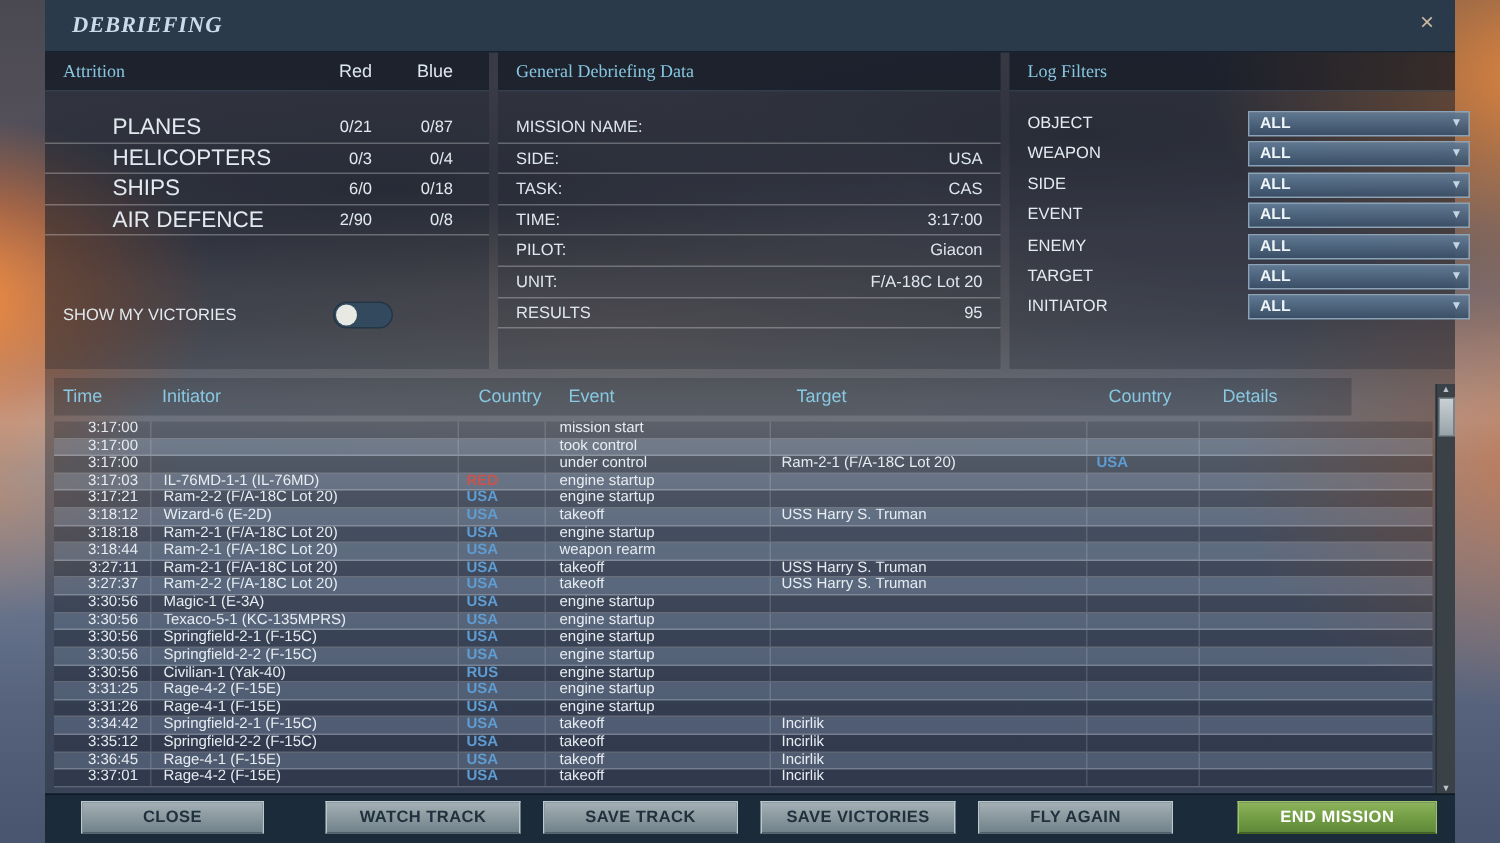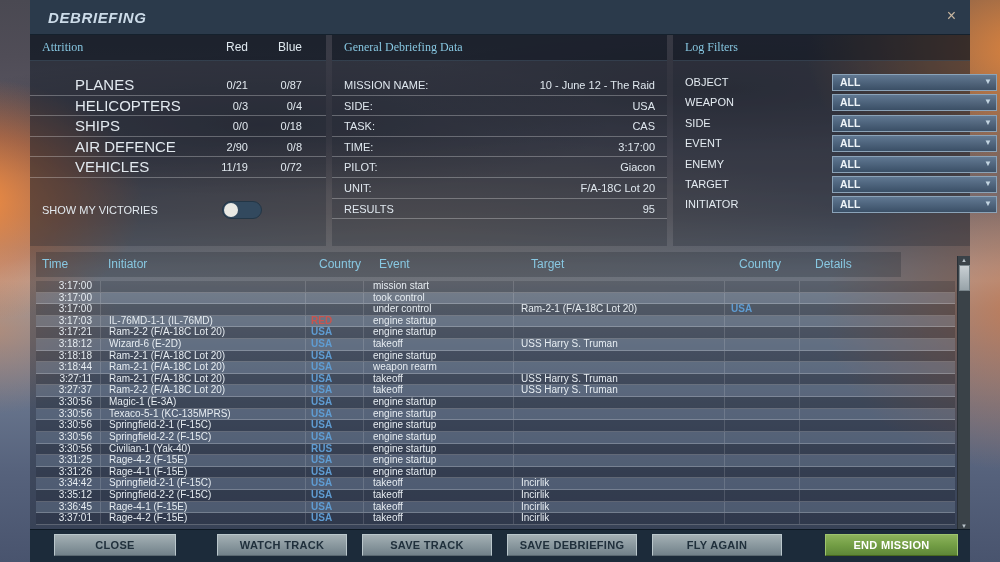--- a/index.html
+++ b/index.html
@@ -12,21 +12,21 @@
       radial-gradient(320px 210px at 1030px 50px, rgba(232,136,60,0.95), rgba(220,120,55,0) 70%),
       radial-gradient(280px 230px at 1020px 310px, rgba(205,115,65,0.75), rgba(205,115,65,0) 70%),
       radial-gradient(600px 130px at 420px 225px, rgba(200,165,125,0.30), rgba(200,165,125,0) 70%),
       radial-gradient(500px 100px at 260px 125px, rgba(40,40,48,0.55), rgba(40,40,48,0) 70%),
       radial-gradient(450px 90px at 720px 90px, rgba(45,44,52,0.5), rgba(45,44,52,0) 70%),
       linear-gradient(180deg,#4a4952 0%,#504d57 10%,#575460 20%,#605d68 30%,#6f6f7a 38%,#878c98 44%,#9ba1ae 47.5%,#a4aab5 50%,#8d96a4 55%,#79859a 62%,#66738b 72%,#56627c 84%,#49546e 100%);}
   .panel{position:absolute;left:30px;top:0;width:940px;height:562px;}
   .titlebar{position:absolute;top:0;left:0;right:0;height:34px;background:#2b3a4b;
             border-bottom:1px solid #15212d;}
   .title{position:absolute;left:18px;top:9px;font-style:italic;font-weight:bold;
-         font-size:15px;color:#ccdbe8;letter-spacing:0.6px;}
+         font-size:15px;color:#ccdbe8;letter-spacing:0.6px;font-family:Liberation Serif, serif;}
   .close-x{position:absolute;right:14px;top:8px;color:#c9b7a1;font-size:16px;line-height:16px;cursor:default;}
   .overlay{position:absolute;top:35px;left:0;right:0;bottom:0;background:rgba(24,32,44,0.40);}
   .section{position:absolute;top:35px;height:211px;background:rgba(18,28,40,0.25);}
   .sec-attrition{left:0;width:296px;}
   .sec-general{left:302px;width:335px;}
   .sec-filters{left:643px;width:297px;}
   .sec-header{position:relative;height:25px;background:rgba(8,16,26,0.45);
               border-bottom:1px solid rgba(120,150,175,0.25);}
   .sec-title{position:absolute;left:12px;top:0;line-height:25px;font-size:12px;color:#87c7e1;font-family:Liberation Serif, serif;}
   .hdr-red{position:absolute;right:78px;top:0;width:60px;text-align:right;line-height:25px;font-size:12px;color:#dfe8ef;}
@@ -41,21 +41,21 @@
   .toggle{position:absolute;left:192px;top:1px;width:40px;height:18px;border-radius:9px;
           background:#32495e;border:1px solid #233646;box-sizing:border-box;}
   .knob{position:absolute;left:1px;top:1px;width:14px;height:14px;border-radius:50%;background:#e9e9e4;}
   .gen-rows{position:absolute;top:40px;left:0;right:0;}
   .gen-row{position:relative;height:20.6px;border-bottom:1px solid rgba(255,255,255,0.28);box-sizing:border-box;}
   .gen-label{position:absolute;left:12px;line-height:20px;font-size:11px;color:#dfe7ee;text-align:right;}
   .gen-value{position:absolute;right:12px;line-height:20px;font-size:11px;color:#dfe7ee;}
   .filter-rows{position:absolute;top:38px;left:0;right:0;}
   .filter-row{position:relative;height:20.4px;}
   .filter-label{position:absolute;left:12px;line-height:19px;font-size:11px;color:#e4ebf1;}
-  .dd{position:absolute;left:159px;top:1px;width:165px;height:17px;box-sizing:border-box;
+  .dd{position:absolute;left:159px;top:1px;width:148px;height:17px;box-sizing:border-box;
       background:linear-gradient(180deg,rgba(98,123,150,0.95),rgba(58,80,104,0.95));
       border:1px solid #8ba3b8;padding-left:48px;}
   .dd-value{position:absolute;left:7px;top:0;line-height:15px;font-size:10.5px;font-weight:bold;color:#eef4f8;}
   .dd-arrow{position:absolute;right:4px;top:2px;font-size:8px;color:#c3d5e2;}
   .log-header{position:absolute;top:252px;left:6px;width:865px;height:25px;display:flex;
               background:rgba(12,22,34,0.22);}
   .lh{box-sizing:border-box;line-height:25px;font-size:12px;color:#88c8e2;overflow:hidden;white-space:nowrap;}
   .log-rows{position:absolute;top:281px;left:6px;width:919px;}
   .log-row{display:flex;height:11.62px;box-sizing:border-box;
            border-bottom:1px solid rgba(255,255,255,0.22);background:rgba(10,18,30,0.18);}
@@ -122,53 +122,47 @@
         </div>
 
         <div class="attr-row alt">
           <span class="attr-label">HELICOPTERS</span>
           <span class="attr-red">0/3</span>
           <span class="attr-blue">0/4</span>
         </div>
 
         <div class="attr-row">
           <span class="attr-label">SHIPS</span>
-          <span class="attr-red">0/0</span>
+          <span class="attr-red">6/0</span>
           <span class="attr-blue">0/18</span>
         </div>
 
         <div class="attr-row alt">
           <span class="attr-label">AIR DEFENCE</span>
           <span class="attr-red">2/90</span>
           <span class="attr-blue">0/8</span>
         </div>
 
-        <div class="attr-row">
-          <span class="attr-label">VEHICLES</span>
-          <span class="attr-red">11/19</span>
-          <span class="attr-blue">0/72</span>
-        </div>
       </div>
     <div class="victories-row">
       <span class="vic-label">SHOW MY VICTORIES</span>
       <span class="toggle">
           <span class="knob"></span>
         </span>
     </div>
   </div>
 
   <div class="section sec-general">
     <div class="sec-header">
       <span class="sec-title">General Debriefing Data</span>
     </div>
     <div class="gen-rows">
 
         <div class="gen-row">
           <span class="gen-label">MISSION NAME:</span>
-          <span class="gen-value">10 - June 12 - The Raid</span>
         </div>
 
         <div class="gen-row alt">
           <span class="gen-label">SIDE:</span>
           <span class="gen-value">USA</span>
         </div>
 
         <div class="gen-row">
           <span class="gen-label">TASK:</span>
           <span class="gen-value">CAS</span>
@@ -486,17 +480,17 @@
   <div class="scrollbar">
     <span class="sb-up">▲</span>
     <span class="sb-thumb"></span>
     <span class="sb-down">▼</span>
   </div>
 
   <div class="bottombar">
     <div class="btn btn-close">CLOSE</div>
     <div class="btn btn-watch">WATCH TRACK</div>
     <div class="btn btn-savetrack">SAVE TRACK</div>
-    <div class="btn btn-savedebrief">SAVE DEBRIEFING</div>
+    <div class="btn btn-savedebrief">SAVE VICTORIES</div>
     <div class="btn btn-flyagain">FLY AGAIN</div>
     <div class="btn btn-end">END MISSION</div>
   </div>
 </div>
 
 </body></html>

